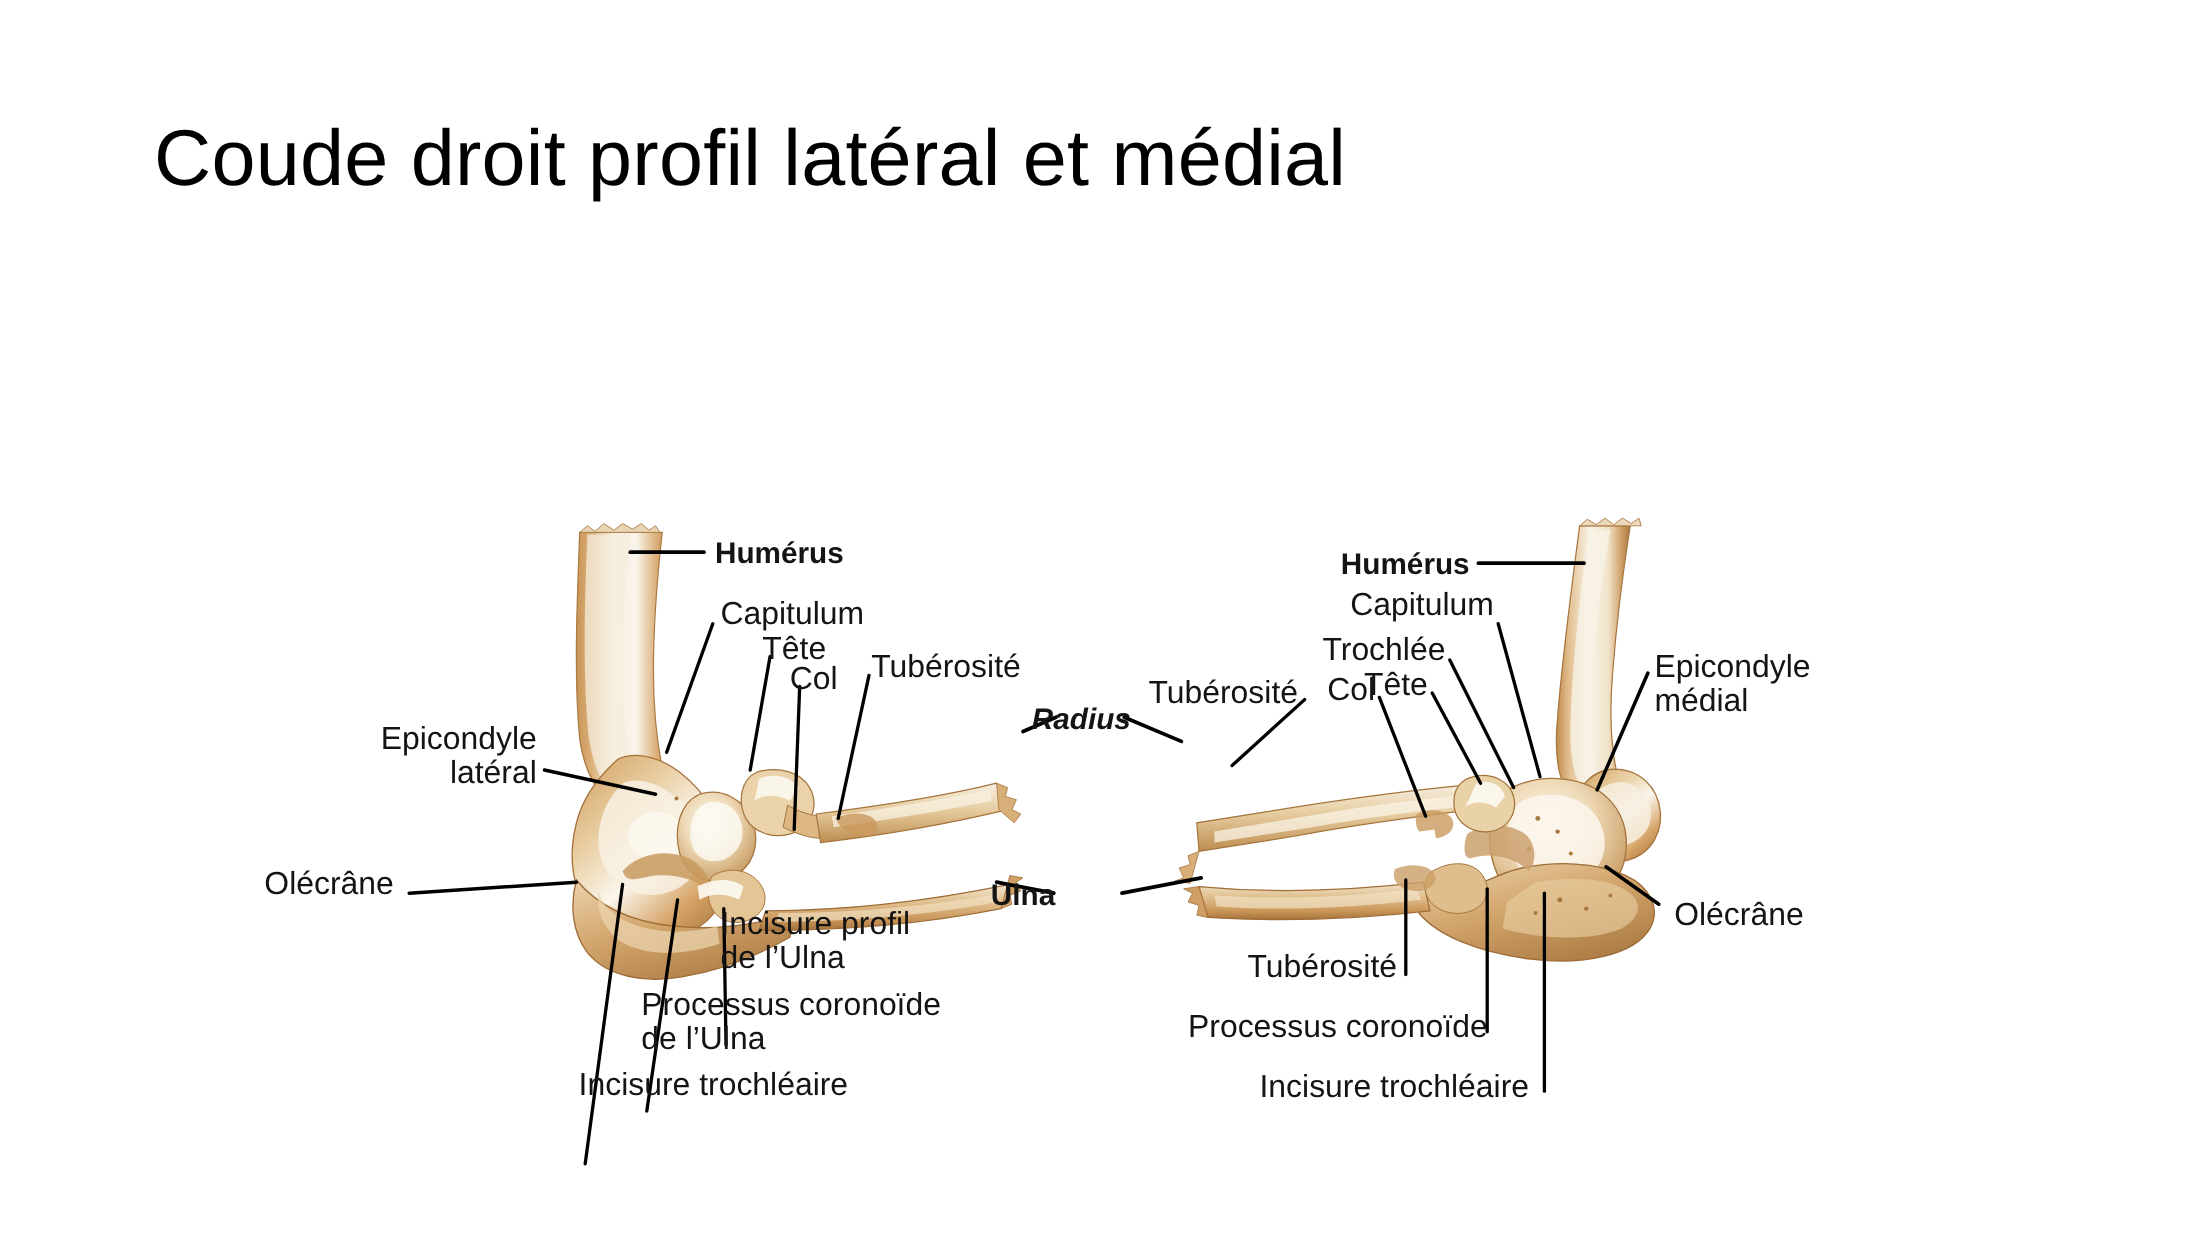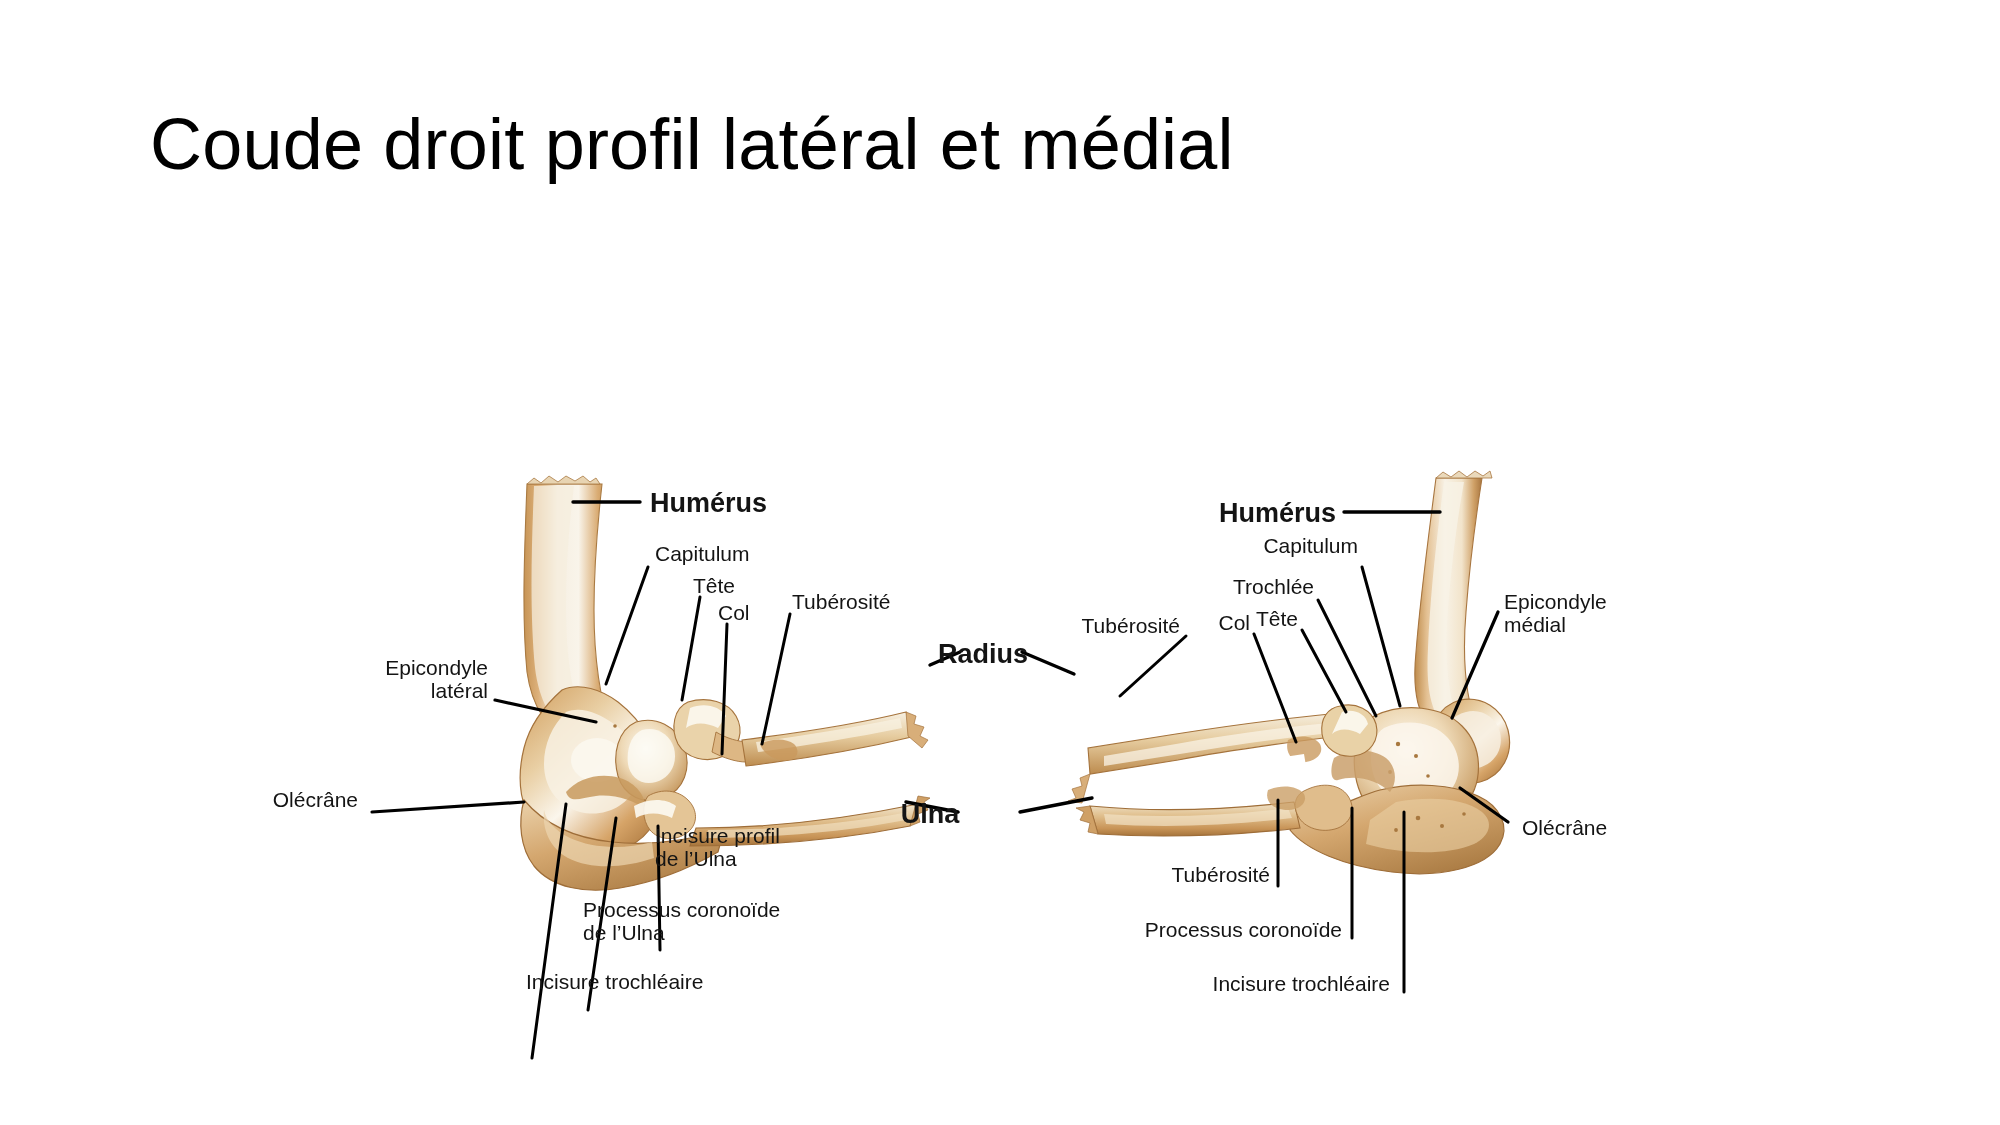--- a/index.html
+++ b/index.html
@@ -11,40 +11,40 @@
   #slide {
     position: relative;
     width: 2000px;
     height: 1125px;
     background: #ffffff;
     overflow: hidden;
     font-family: "Liberation Sans", "DejaVu Sans", sans-serif;
   }
   #page-title {
     position: absolute;
-    left: 150px;
+    left: 140px;
     top: 108px;
     font-size: 72px;
     font-weight: 400;
     color: #000000;
     letter-spacing: 0.2px;
     white-space: nowrap;
     line-height: 1.0;
   }
   .figure {
     position: absolute;
     top: 0;
     left: 0;
     width: 2000px;
     height: 1125px;
   }
   .figure svg { display: block; }
   .lbl {
     position: absolute;
-    font-size: 21px;
+    font-size: 29px;
     color: #141414;
     line-height: 1.08;
     white-space: pre;
   }
   .lbl.bold { font-weight: bold; font-size: 27px; }
   .lbl.r { text-align: right; }
   .lbl.c { text-align: center; }
 </style>
 </head>
 <body>
@@ -288,21 +288,21 @@
   <div class="lbl r" style="left:163px; top:789px; width:195px;">Olécrâne</div>
 
   <div class="lbl" style="left:655px; top:825px;">Incisure profil
 de l’Ulna</div>
 
   <div class="lbl" style="left:583px; top:899px;">Processus coronoïde
 de l’Ulna</div>
 
   <div class="lbl" style="left:526px; top:971px;">Incisure trochléaire</div>
 
-  <div class="lbl bold c" style="left:938px; top:640px; width:80px;">Radius</div>
+  <div class="lbl bold c" style="left:938px; top:640px; width:80px;font-style:italic;">Radius</div>
 
   <div class="lbl bold c" style="left:896px; top:800px; width:68px;">Ulna</div>
 
   <div class="lbl bold r" style="left:1174px; top:499px; width:162px;">Humérus</div>
 
   <div class="lbl r" style="left:1130px; top:535px; width:228px;">Capitulum</div>
 
   <div class="lbl r" style="left:1130px; top:576px; width:184px;">Trochlée</div>
 
   <div class="lbl r" style="left:1182px; top:608px; width:116px;">Tête</div>

